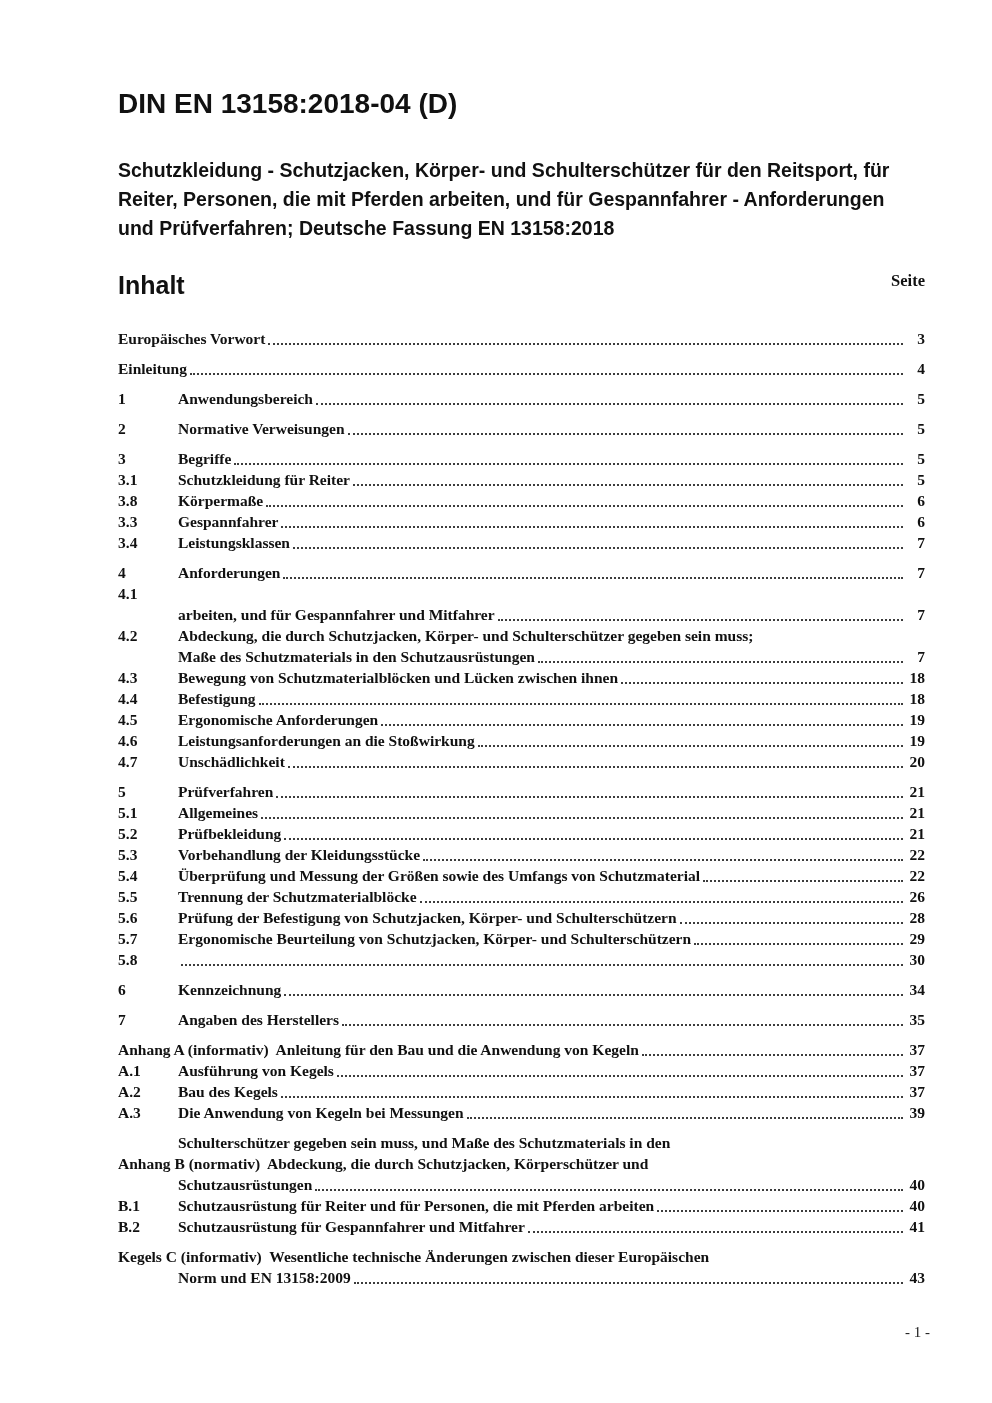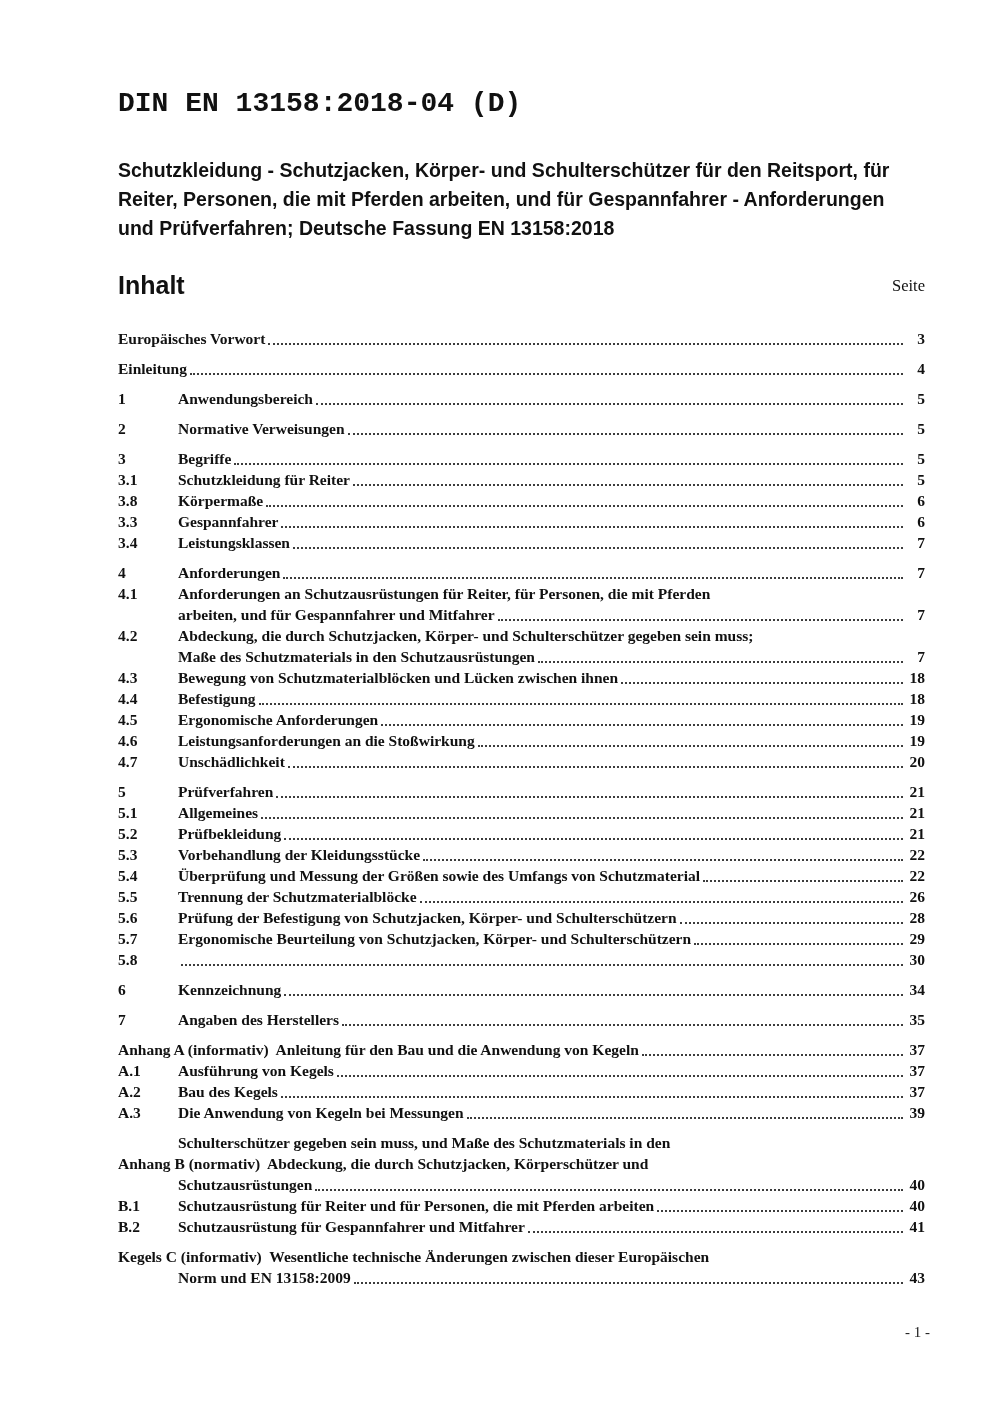--- a/index.html
+++ b/index.html
@@ -12,47 +12,47 @@
     position: relative;
     overflow: hidden;
   }
   .page {
     padding: 88px 67px 0 118px;
     width: 100%;
     height: 100%;
     position: relative;
   }
   .doc-number {
-    font-family: Liberation Mono, monospace;
+    font-family: Liberation Sans, sans-serif;
     font-weight: bold;
     font-size: 28px;
     line-height: 32px;
     margin: 0 0 36px 0;
   }
   .doc-title {
     font-family: "Liberation Sans", sans-serif;
     font-weight: bold;
     font-size: 19.5px;
     line-height: 29px;
     margin: 0 0 28px 0;
   }
   .toc-header {
     display: flex;
     justify-content: space-between;
-    align-items: center;
+    align-items: flex-start;
     margin: 0 0 28px 0;
   }
   .toc-heading {
     font-family: "Liberation Sans", sans-serif;
     font-weight: bold;
     font-size: 25px;
   }
   .seite-label {
     font-family: "Liberation Serif", serif;
-    font-weight: normal;
+    font-weight: bold;
     font-size: 16.5px;
     margin-left: 32px;
   }
   .toc-list {
     font-family: "Liberation Serif", serif;
     font-weight: bold;
     font-size: 15.5px;
   }
   .toc-entry { margin: 0; }
   .toc-entry.gap { margin-top: 9px; }
@@ -175,21 +175,20 @@
         <div class="toc-line">
           <span class="toc-num">4</span>
           <span class="toc-text">Anforderungen</span>
           <span class="toc-dots"></span>
           <span class="toc-page">7</span>
         </div>
       </div>
       <div class="toc-entry">
         <div class="toc-line">
           <span class="toc-num">4.1</span>
-          <span class="toc-text">Anforderungen an Schutzausrüstungen für Reiter, für Personen, die mit Pferden</span>
         </div>
         <div class="toc-line">
           <span class="toc-num"></span>
           <span class="toc-text">arbeiten, und für Gespannfahrer und Mitfahrer</span>
           <span class="toc-dots"></span>
           <span class="toc-page">7</span>
         </div>
       </div>
       <div class="toc-entry">
         <div class="toc-line">

